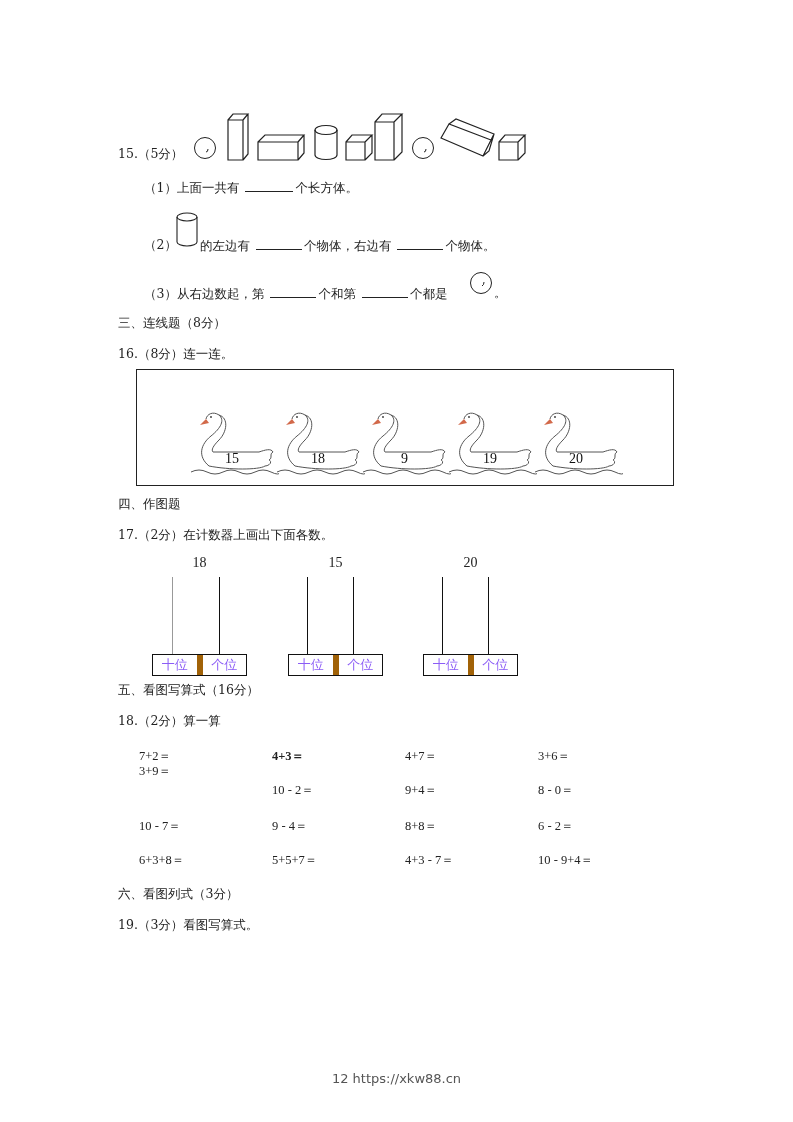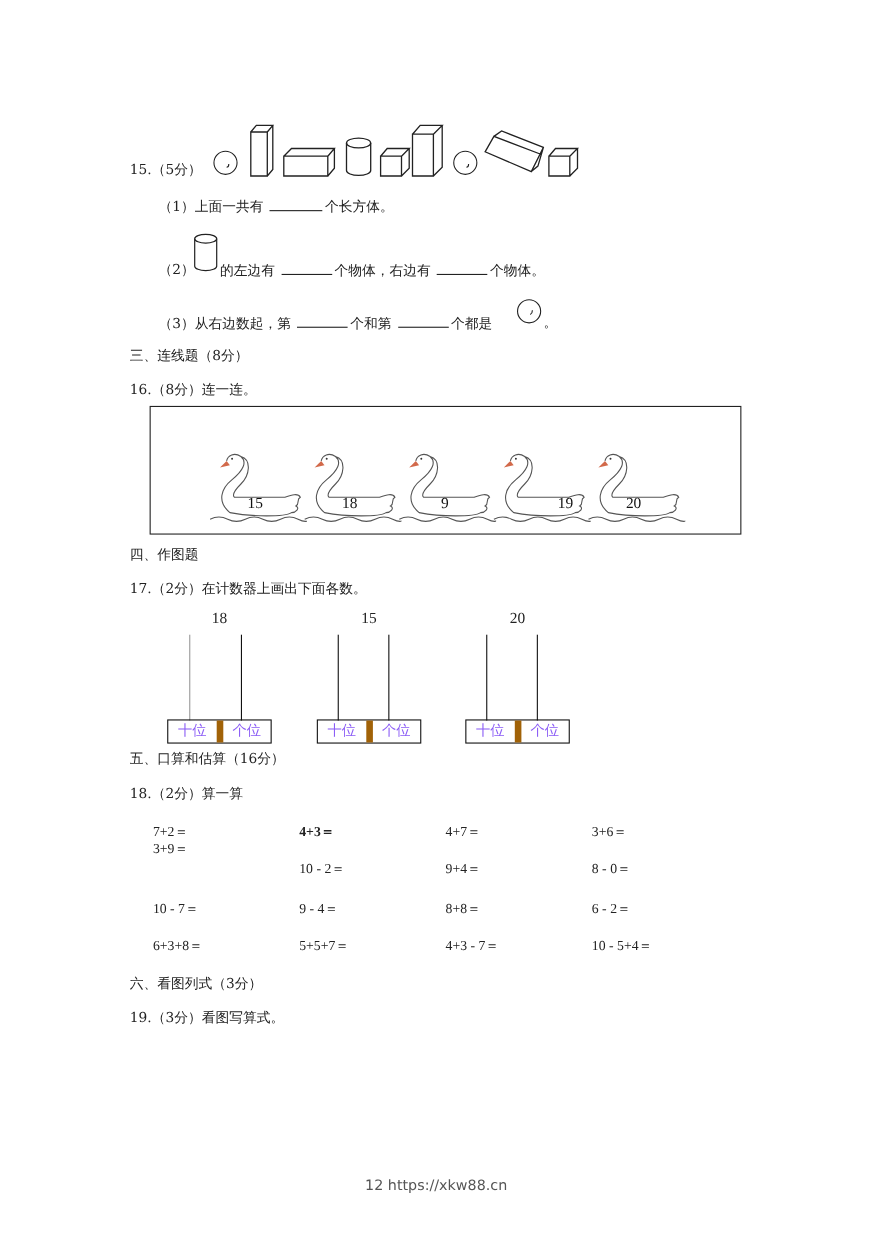--- a/index.html
+++ b/index.html
@@ -130,21 +130,21 @@
     </svg>
     <div class="swan-num" style="left:40px; top:43px;">9</div>
   </div>
   <div class="swan" style="left:310px; top:38px;">
     <svg width="90" height="70" viewBox="0 0 90 70">
       <path d="M20 58 C8 48 12 36 22 28 C32 20 36 12 30 7 C24 3 18 6 17 11 M30 7 C40 10 38 24 30 32 C24 38 22 42 24 44 L70 44 C76 42 82 40 84 44 C80 46 84 50 80 52 C84 54 80 58 76 58 C70 62 40 62 20 58" fill="#fff" stroke="#555" stroke-width="1"></path>
       <path d="M17 11 L11 17 L20 15 Z" fill="#d2694a"></path>
       <circle cx="22" cy="9" r="0.9" fill="#333"></circle>
       <path d="M2 64 q8 -4 16 0 q8 4 16 0 q8 -4 16 0 q8 4 16 0 q8 -4 16 0 q8 4 10 0" fill="none" stroke="#555" stroke-width="1"></path>
     </svg>
-    <div class="swan-num" style="left:36px; top:43px;margin-left:24px;">19</div>
+    <div class="swan-num" style="left:36px; top:43px;">19</div>
   </div>
   <div class="swan" style="left:396px; top:38px;">
     <svg width="90" height="70" viewBox="0 0 90 70">
       <path d="M20 58 C8 48 12 36 22 28 C32 20 36 12 30 7 C24 3 18 6 17 11 M30 7 C40 10 38 24 30 32 C24 38 22 42 24 44 L70 44 C76 42 82 40 84 44 C80 46 84 50 80 52 C84 54 80 58 76 58 C70 62 40 62 20 58" fill="#fff" stroke="#555" stroke-width="1"></path>
       <path d="M17 11 L11 17 L20 15 Z" fill="#d2694a"></path>
       <circle cx="22" cy="9" r="0.9" fill="#333"></circle>
       <path d="M2 64 q8 -4 16 0 q8 4 16 0 q8 -4 16 0 q8 4 16 0 q8 -4 16 0 q8 4 10 0" fill="none" stroke="#555" stroke-width="1"></path>
     </svg>
     <div class="swan-num" style="left:36px; top:43px;">20</div>
   </div>
@@ -174,21 +174,21 @@
 <div class="abacus" style="left:423px; top:555px;">
   <div class="num">20</div>
   <div class="rod" style="left:19px;"></div>
   <div class="rod" style="left:65px;"></div>
   <div class="base">
     <div class="cell">十位</div>
     <div class="cell">个位</div>
   </div>
 </div>
 
-<div class="abs" style="left:118px; top:682px;">五、口算和估算（16分）</div>
+<div class="abs" style="left:118px; top:682px;">五、看图写算式（16分）</div>
 <div class="abs" style="left:118px; top:713px;">18.（2分）算一算</div>
 
 <div>
   <div class="calc" style="left:139px; top:748px;">7+2＝</div>
   <div class="calc" style="left:272px; top:748px;font-weight:bold;">4+3＝</div>
   <div class="calc" style="left:405px; top:748px;">4+7＝</div>
   <div class="calc" style="left:538px; top:748px;">3+6＝</div>
 
   <div class="calc" style="left:139px; top:740px;margin-top:23px;">3+9＝</div>
   <div class="calc" style="left:272px; top:782px;">10 - 2＝</div>
@@ -196,19 +196,19 @@
   <div class="calc" style="left:538px; top:782px;">8 - 0＝</div>
 
   <div class="calc" style="left:139px; top:818px;">10 - 7＝</div>
   <div class="calc" style="left:272px; top:818px;">9 - 4＝</div>
   <div class="calc" style="left:405px; top:818px;">8+8＝</div>
   <div class="calc" style="left:538px; top:818px;">6 - 2＝</div>
 
   <div class="calc" style="left:139px; top:852px;">6+3+8＝</div>
   <div class="calc" style="left:272px; top:852px;">5+5+7＝</div>
   <div class="calc" style="left:405px; top:852px;">4+3 - 7＝</div>
-  <div class="calc" style="left:538px; top:852px;">10 - 5+4＝</div>
+  <div class="calc" style="left:538px; top:852px;">10 - 9+4＝</div>
 </div>
 
 <div class="abs" style="left:118px; top:886px;">六、看图列式（3分）</div>
 <div class="abs" style="left:118px; top:917px;">19.（3分）看图写算式。</div>
 
 <div class="footer">12 https://xkw88.cn</div>
 
 </body></html>

